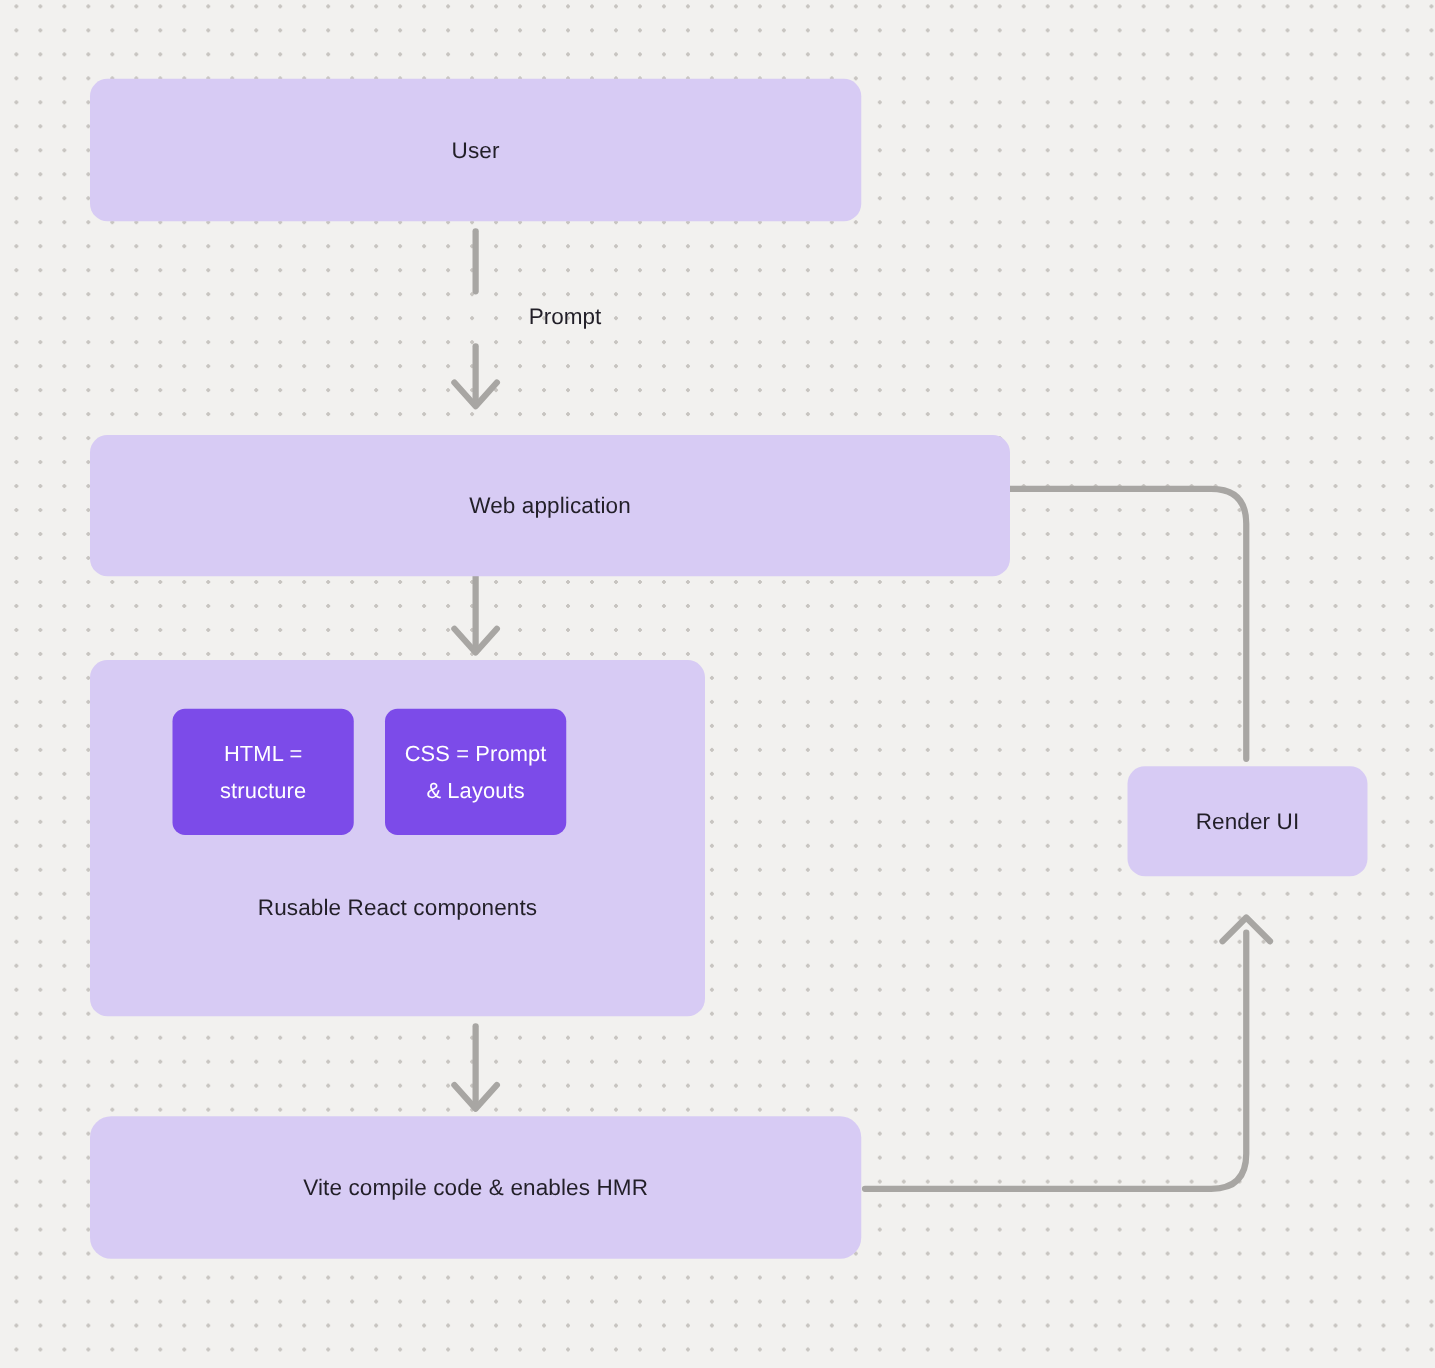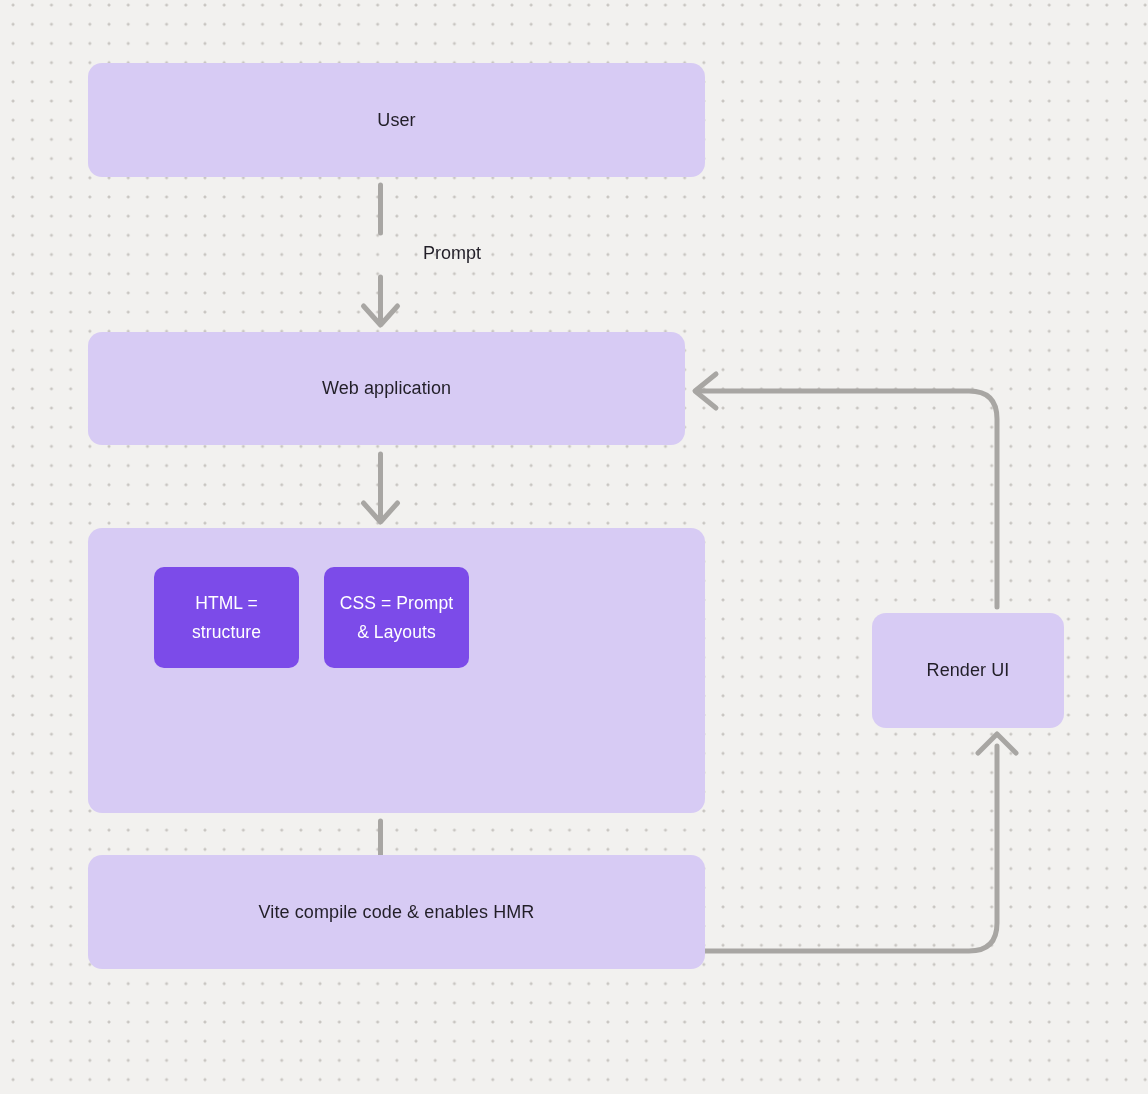--- a/index.html
+++ b/index.html
@@ -46,27 +46,26 @@
     z-index: 2;
     background: var(--node-fill);
     border-radius: 14px;
     display: flex;
     align-items: center;
     justify-content: center;
     font-size: 18px;
     font-weight: 500;
     color: var(--text-dark);
     letter-spacing: 0.1px;
-    margin-left: 16px;
   }
   .node-user        { left: 72px;  top: 63px;  width: 617px; height: 114px; }
-  .node-webapp      { left: 72px;  top: 332px; width: 597px; height: 113px; }
-  .node-group       { left: 72px;  top: 528px; width: 617px; height: 285px; display: block; }
-  .node-vite        { left: 72px;  top: 855px; width: 617px; height: 114px; }
-  .node-render      { left: 856px; top: 613px; width: 192px; height: 115px; }
+  .node-webapp      { left: 72px;  top: 348px; width: 736px; height: 113px; }
+  .node-group       { left: 72px;  top: 528px; width: 492px; height: 285px; display: block; }
+  .node-vite        { left: 72px;  top: 893px; width: 617px; height: 114px; border-radius: 17px; }
+  .node-render      { left: 902px; top: 613px; width: 192px; height: 88px; }
   .chip-row {
     position: absolute;
     left: 66px; top: 39px;
     width: 485px;
     display: flex;
     gap: 25px;
   }
   .chip {
     width: 145px;
     height: 101px;
@@ -142,20 +141,21 @@
     <div class="chip-row">
       <div class="chip">
         <span>HTML =</span>
         <span>structure</span>
       </div>
       <div class="chip">
         <span>CSS = Prompt</span>
         <span>&amp; Layouts</span>
       </div>
     </div>
+    <div class="group-caption">Rusable React components</div>
   </div>
 
   <div class="node node-vite">
     <span>Vite compile code &amp; enables HMR</span>
   </div>
 
   <div class="node node-render">
     <span>Render UI</span>
   </div>
 

